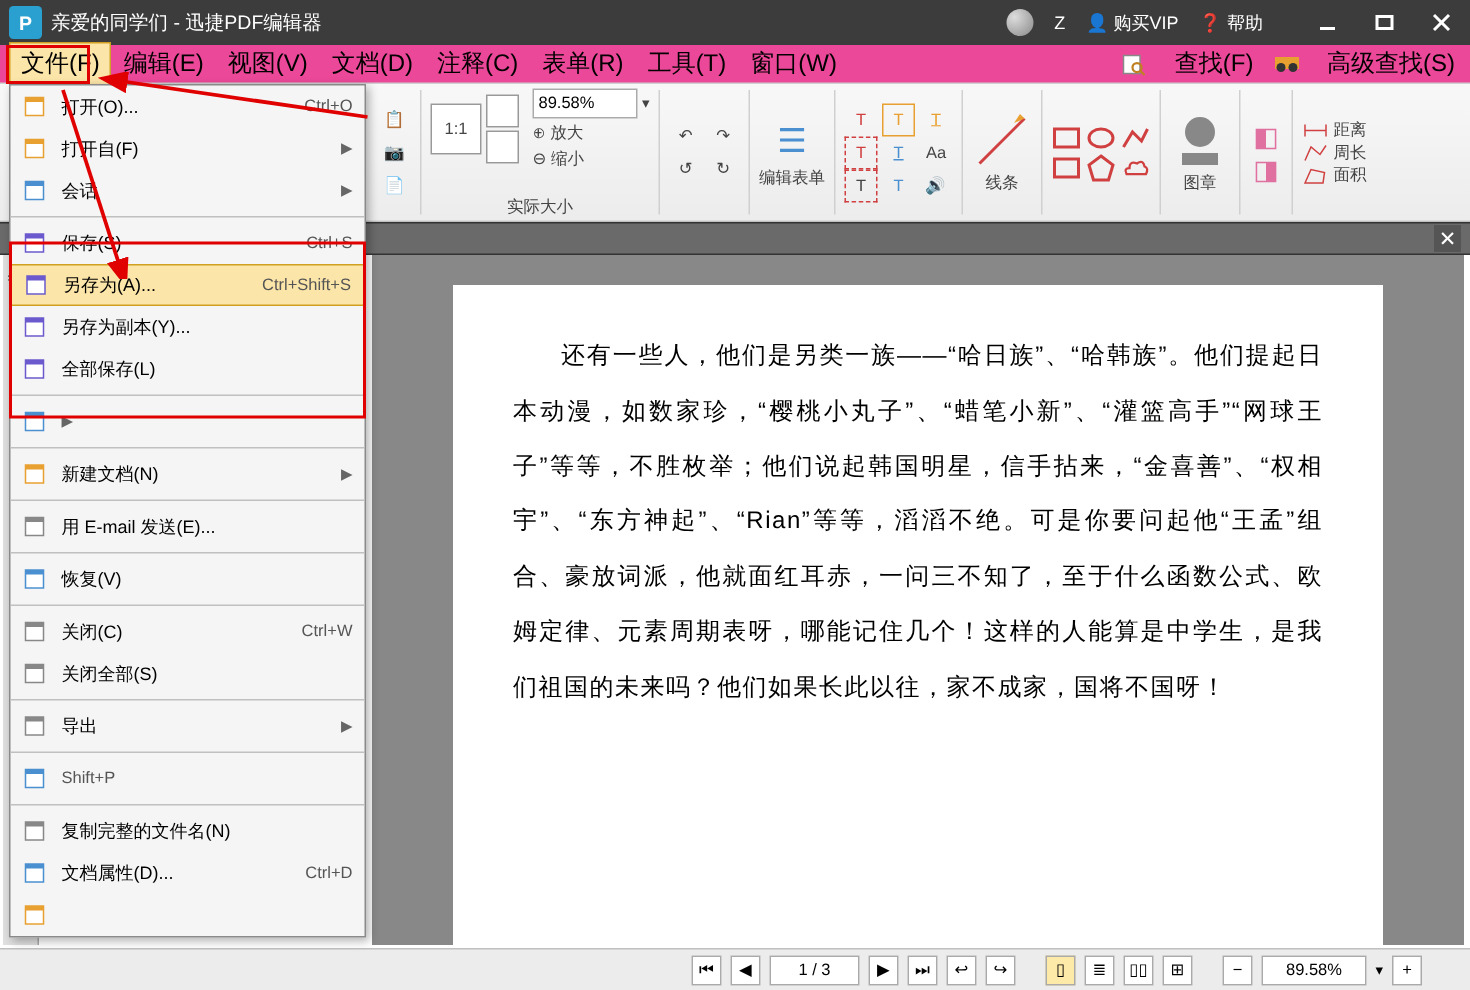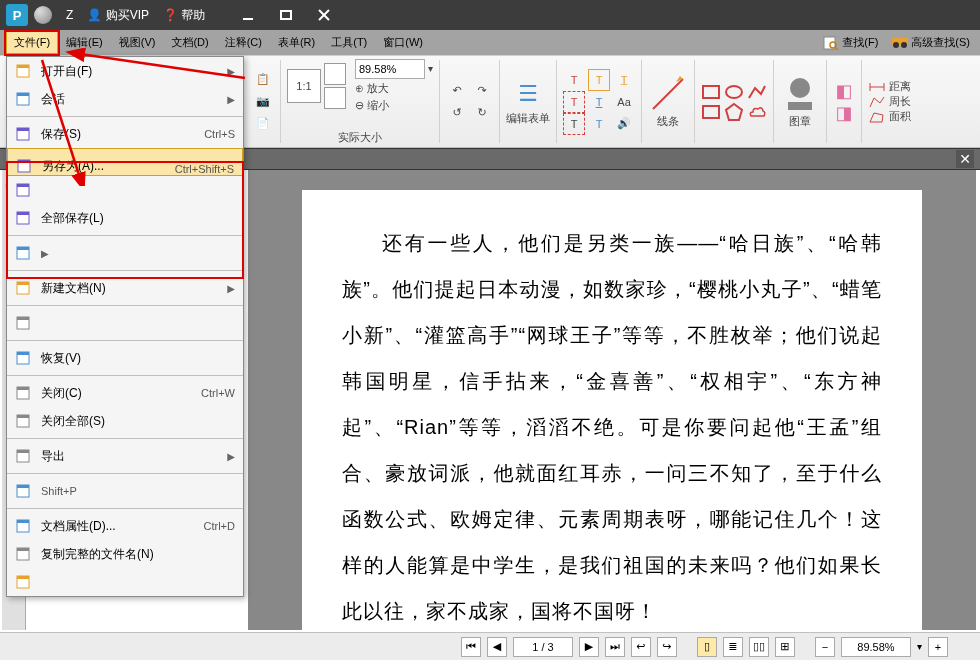--- a/index.html
+++ b/index.html
@@ -4,60 +4,61 @@
 <style>
 * { margin:0; padding:0; box-sizing:border-box; font-family:"Microsoft YaHei","SimSun",sans-serif; }
 body { width:980px; height:660px; background:#fff; overflow:hidden; position:relative; }
 .titlebar { height:30px; background:#3c3c3c; color:#fff; display:flex; align-items:center; font-size:13px; }
 .titlebar .appicon { width:22px; height:22px; background:#2aa0d0; margin:0 6px; display:flex; align-items:center; justify-content:center; border-radius:3px; font-weight:bold; color:#fff; }
 .titlebar .title { flex:1; }
 .titlebar .ritems { display:flex; align-items:center; gap:14px; padding-right:10px; }
 .titlebar .ritems span { font-size:12px; }
 .wbtns { display:flex; gap:20px; margin-left:20px; }
 .wbtn { width:18px; height:18px; display:flex; align-items:center; justify-content:center; }
-.menubar { height:26px; background:#a3a3a3; border-bottom:1px solid #d0d0d0; display:flex; align-items:center; font-size:11px; padding:0 6px; position:relative; }
+.menubar { height:26px; background:#ec4899; border-bottom:1px solid #d0d0d0; display:flex; align-items:center; font-size:16px; padding:0 6px; position:relative; }
 .menubar .mitem { padding:8px 8px; cursor:pointer; }
 .menubar .mitem.active { background:#fce5a8; border:1px solid #d0a020; padding:3px 7px; }
 .menubar .right { margin-left:auto; display:flex; gap:6px; align-items:center; }
-.menubar .right .btn { display:flex; align-items:center; gap:3px; padding:2px 4px; }
+.menubar .right .btn { display:flex; align-items:center; gap:19px; padding:2px 4px; }
 .ico { width:16px; height:16px; display:inline-block; }
 .ribbon { height:92px; background:linear-gradient(#f8f8f8,#ececec); border-bottom:1px solid #c0c0c0; display:flex; padding:4px; overflow:hidden; }
 .ribbon-spacer { width:242px; flex-shrink:0; }
 .rgroup { border-right:1px solid #d0d0d0; padding:2px 6px; display:flex; flex-direction:column; align-items:center; justify-content:center; font-size:11px; color:#444; flex-shrink:0; }
 .rrow { display:flex; gap:3px; align-items:center; }
 .ric { width:22px; height:22px; border:1px solid transparent; display:flex; align-items:center; justify-content:center; }
 .ric.big { width:34px; height:34px; }
 .zoominput { width:70px; height:20px; border:1px solid #aaa; font-size:11px; padding:0 3px; }
 .dropdown { position:absolute; left:6px; top:56px; width:238px; background:#f5f5f5; border:1px solid #8a8a8a; box-shadow:2px 2px 6px rgba(0,0,0,.3); z-index:100; font-size:12px; }
 .dl { display:flex; align-items:center; height:28px; padding:0 8px; cursor:pointer; gap:8px; position:relative; }
-.dl.selected { background:#fce5a8; border:1px solid #d0a020; height:28px;align-items:flex-end; }
+.dl.selected { background:#fce5a8; border:1px solid #d0a020; height:28px; }
 .dl .dtxt { flex:1; }
 .dl .short { color:#555; font-size:11px; }
 .dl .arrow { color:#666; font-size:10px; }
 .dsep { height:1px; background:#c0c0c0; margin:3px 0; }
 .dico { width:18px; height:18px; display:inline-flex; align-items:center; justify-content:center; }
 .tabstrip { height:22px; background:#6a6a6a; border-top:1px solid #333; border-bottom:1px solid #333; display:flex; justify-content:flex-end; align-items:center; padding:0 6px; }
 .tabx { color:#fff; width:18px; height:18px; display:flex; align-items:center; justify-content:center; font-size:14px; cursor:pointer; background:#555; }
 .content { position:absolute; left:248px; top:170px; right:4px; bottom:30px; background:#888; display:flex; justify-content:center; padding-top:20px; overflow:hidden; }
-.page { width:620px; background:#fff; padding:30px 40px; font-size:20px; line-height:2.3; font-family:"SimSun",serif; color:#000; text-indent:2em; text-align:justify; letter-spacing:1px; }
+.page { width:620px; background:#fff; padding:30px 40px; font-size:16px; line-height:2.3; font-family:"SimSun",serif; color:#000; text-indent:2em; text-align:justify; letter-spacing:1px; }
 .leftstrip { position:absolute; left:2px; top:170px; width:24px; bottom:30px; background:#e0e0e0; border-right:1px solid #aaa; display:flex; flex-direction:column; align-items:center; padding-top:4px; gap:4px; z-index:50; }
 .statusbar { position:absolute; bottom:0; left:0; right:0; height:28px; background:#ececec; border-top:1px solid #c0c0c0; display:flex; align-items:center; padding:0 6px; font-size:11px; gap:6px; z-index:60; }
 .statusbar .spacer { flex:1; }
 .sbtn { width:20px; height:20px; border:1px solid #aaa; display:flex; align-items:center; justify-content:center; background:#fff; }
 .pginput { width:60px; height:20px; border:1px solid #aaa; font-size:11px; text-align:center; }
 .redbox { position:absolute; border:2px solid #e00000; pointer-events:none; z-index:200; }
 .redarrow { position:absolute; z-index:201; pointer-events:none; }
 .globe { width:18px; height:18px; border-radius:50%; background:radial-gradient(circle at 30% 30%,#ddd,#888); }
 svg { display:block; }
 </style>
 </head>
 <body>
 
 <div class="titlebar">
   <div class="appicon">P</div>
+  <div class="title">亲爱的同学们 - 迅捷PDF编辑器</div>
   <div class="ritems">
     <div class="globe"></div>
     <span>Z</span>
     <span>👤 <span>购买VIP</span></span>
     <span>❓ <span>帮助</span></span>
     <div class="wbtns">
       <div class="wbtn">
           <svg width="14" height="14">
             <line x1="2" y1="11" x2="12" y2="11" stroke="#fff" stroke-width="2"></line>
           </svg>
@@ -255,20 +256,30 @@
 </div>
 
 <div class="dropdown" id="filemenu">
     <div class="dl">
       <span class="dico">
         <svg width="16" height="16">
           <rect x="1" y="2" width="12" height="12" fill="#fff" stroke="#e8a030"></rect>
           <rect x="1" y="2" width="12" height="3" fill="#e8a030"></rect>
         </svg>
       </span>
+      <span class="dtxt">打开(O)...</span>
+      <span class="short">Ctrl+O</span>
+    </div>
+    <div class="dl">
+      <span class="dico">
+        <svg width="16" height="16">
+          <rect x="1" y="2" width="12" height="12" fill="#fff" stroke="#e8a030"></rect>
+          <rect x="1" y="2" width="12" height="3" fill="#e8a030"></rect>
+        </svg>
+      </span>
       <span class="dtxt">打开自(F)</span>
       <span class="arrow">▶</span>
     </div>
     <div class="dl">
       <span class="dico">
         <svg width="16" height="16">
           <rect x="1" y="2" width="12" height="12" fill="#fff" stroke="#4a90d0"></rect>
           <rect x="1" y="2" width="12" height="3" fill="#4a90d0"></rect>
         </svg>
       </span>
@@ -296,20 +307,21 @@
       <span class="dtxt">另存为(A)...</span>
       <span class="short">Ctrl+Shift+S</span>
     </div>
     <div class="dl">
       <span class="dico">
         <svg width="16" height="16">
           <rect x="1" y="2" width="12" height="12" fill="#fff" stroke="#6a5acd"></rect>
           <rect x="1" y="2" width="12" height="3" fill="#6a5acd"></rect>
         </svg>
       </span>
+      <span class="dtxt">另存为副本(Y)...</span>
     </div>
     <div class="dl">
       <span class="dico">
         <svg width="16" height="16">
           <rect x="1" y="2" width="12" height="12" fill="#fff" stroke="#6a5acd"></rect>
           <rect x="1" y="2" width="12" height="3" fill="#6a5acd"></rect>
         </svg>
       </span>
       <span class="dtxt">全部保存(L)</span>
     </div>
@@ -335,20 +347,21 @@
       <span class="arrow">▶</span>
     </div>
     <div class="dsep"></div>
     <div class="dl">
       <span class="dico">
         <svg width="16" height="16">
           <rect x="1" y="2" width="12" height="12" fill="#fff" stroke="#888"></rect>
           <rect x="1" y="2" width="12" height="3" fill="#888"></rect>
         </svg>
       </span>
+      <span class="dtxt">用 E-mail 发送(E)...</span>
     </div>
     <div class="dsep"></div>
     <div class="dl">
       <span class="dico">
         <svg width="16" height="16">
           <rect x="1" y="2" width="12" height="12" fill="#fff" stroke="#4a90d0"></rect>
           <rect x="1" y="2" width="12" height="3" fill="#4a90d0"></rect>
         </svg>
       </span>
       <span class="dtxt">恢复(V)</span>
@@ -391,35 +404,35 @@
           <rect x="1" y="2" width="12" height="12" fill="#fff" stroke="#4a90d0"></rect>
           <rect x="1" y="2" width="12" height="3" fill="#4a90d0"></rect>
         </svg>
       </span>
       <span class="short">Shift+P</span>
     </div>
     <div class="dsep"></div>
     <div class="dl">
       <span class="dico">
         <svg width="16" height="16">
+          <rect x="1" y="2" width="12" height="12" fill="#fff" stroke="#888"></rect>
+          <rect x="1" y="2" width="12" height="3" fill="#888"></rect>
+        </svg>
+      </span>
+      <span class="dtxt">复制完整的文件名(N)</span>
+    </div>
+    <div class="dl">
+      <span class="dico">
+        <svg width="16" height="16">
           <rect x="1" y="2" width="12" height="12" fill="#fff" stroke="#4a90d0"></rect>
           <rect x="1" y="2" width="12" height="3" fill="#4a90d0"></rect>
         </svg>
       </span>
       <span class="dtxt">文档属性(D)...</span>
       <span class="short">Ctrl+D</span>
-    </div>
-    <div class="dl">
-      <span class="dico">
-        <svg width="16" height="16">
-          <rect x="1" y="2" width="12" height="12" fill="#fff" stroke="#888"></rect>
-          <rect x="1" y="2" width="12" height="3" fill="#888"></rect>
-        </svg>
-      </span>
-      <span class="dtxt">复制完整的文件名(N)</span>
     </div>
     <div class="dl">
       <span class="dico">
         <svg width="16" height="16">
           <rect x="1" y="2" width="12" height="12" fill="#fff" stroke="#e8a030"></rect>
           <rect x="1" y="2" width="12" height="3" fill="#e8a030"></rect>
         </svg>
       </span>
     </div>
   </div>

